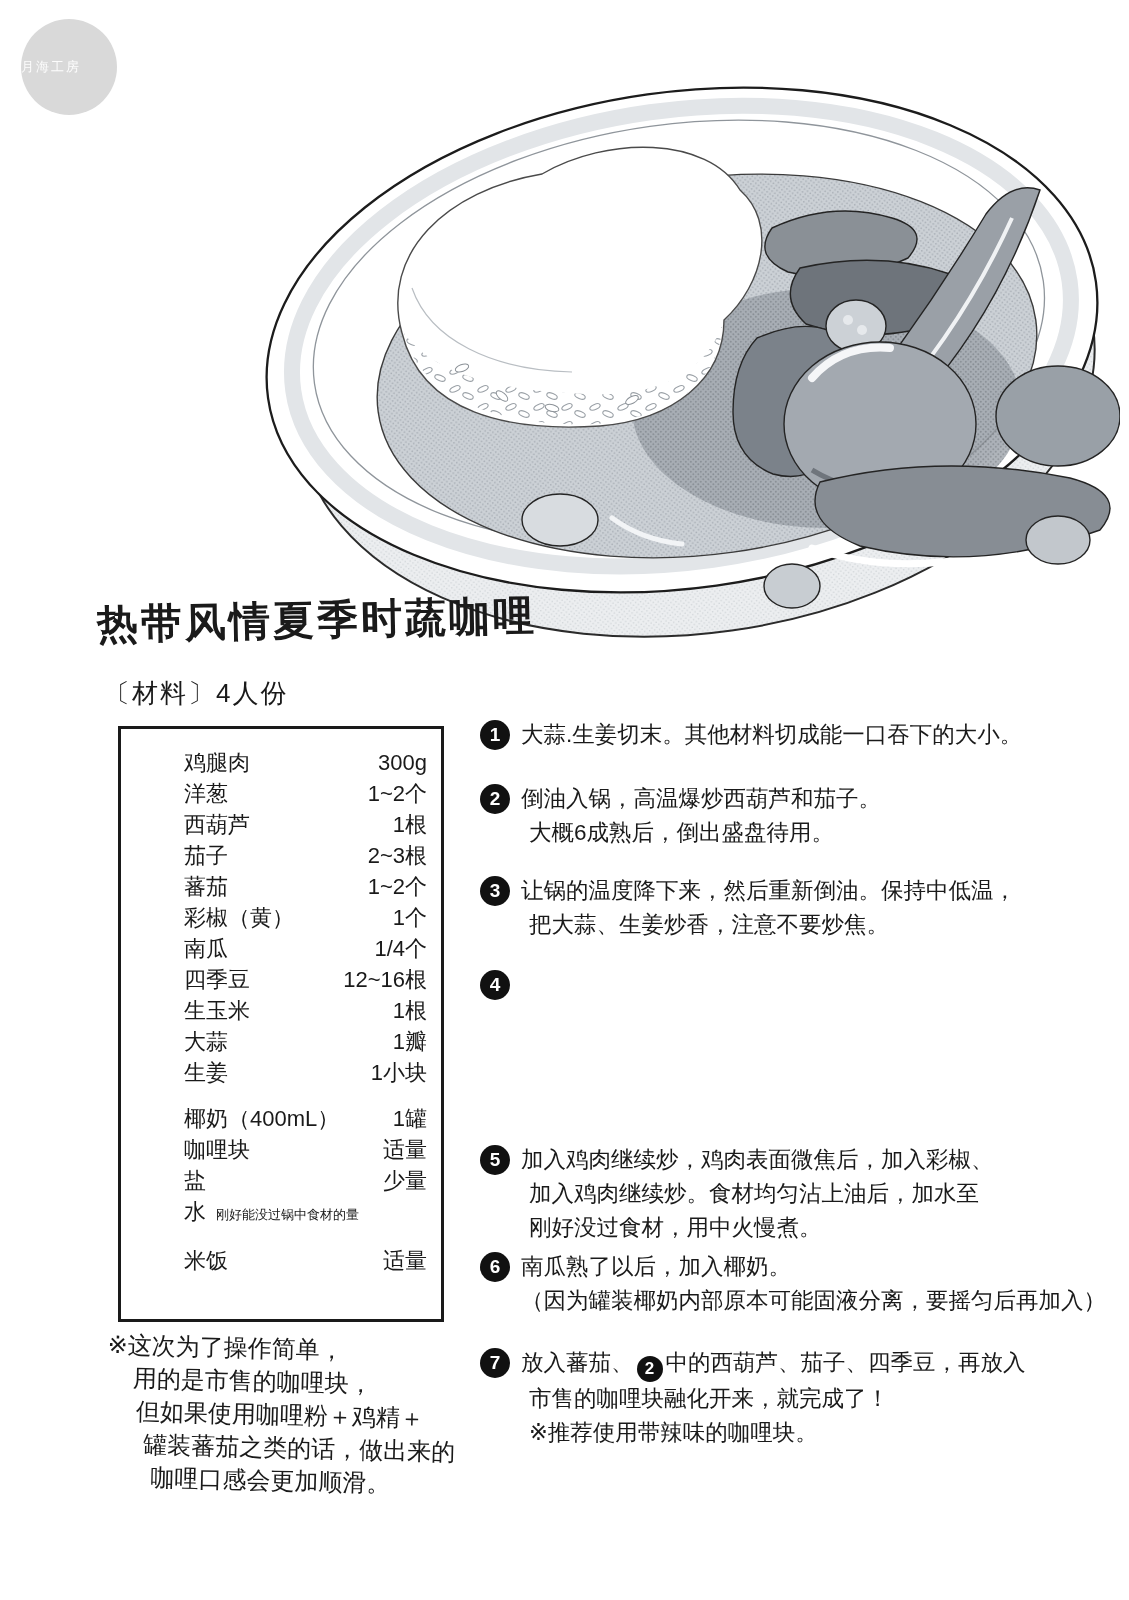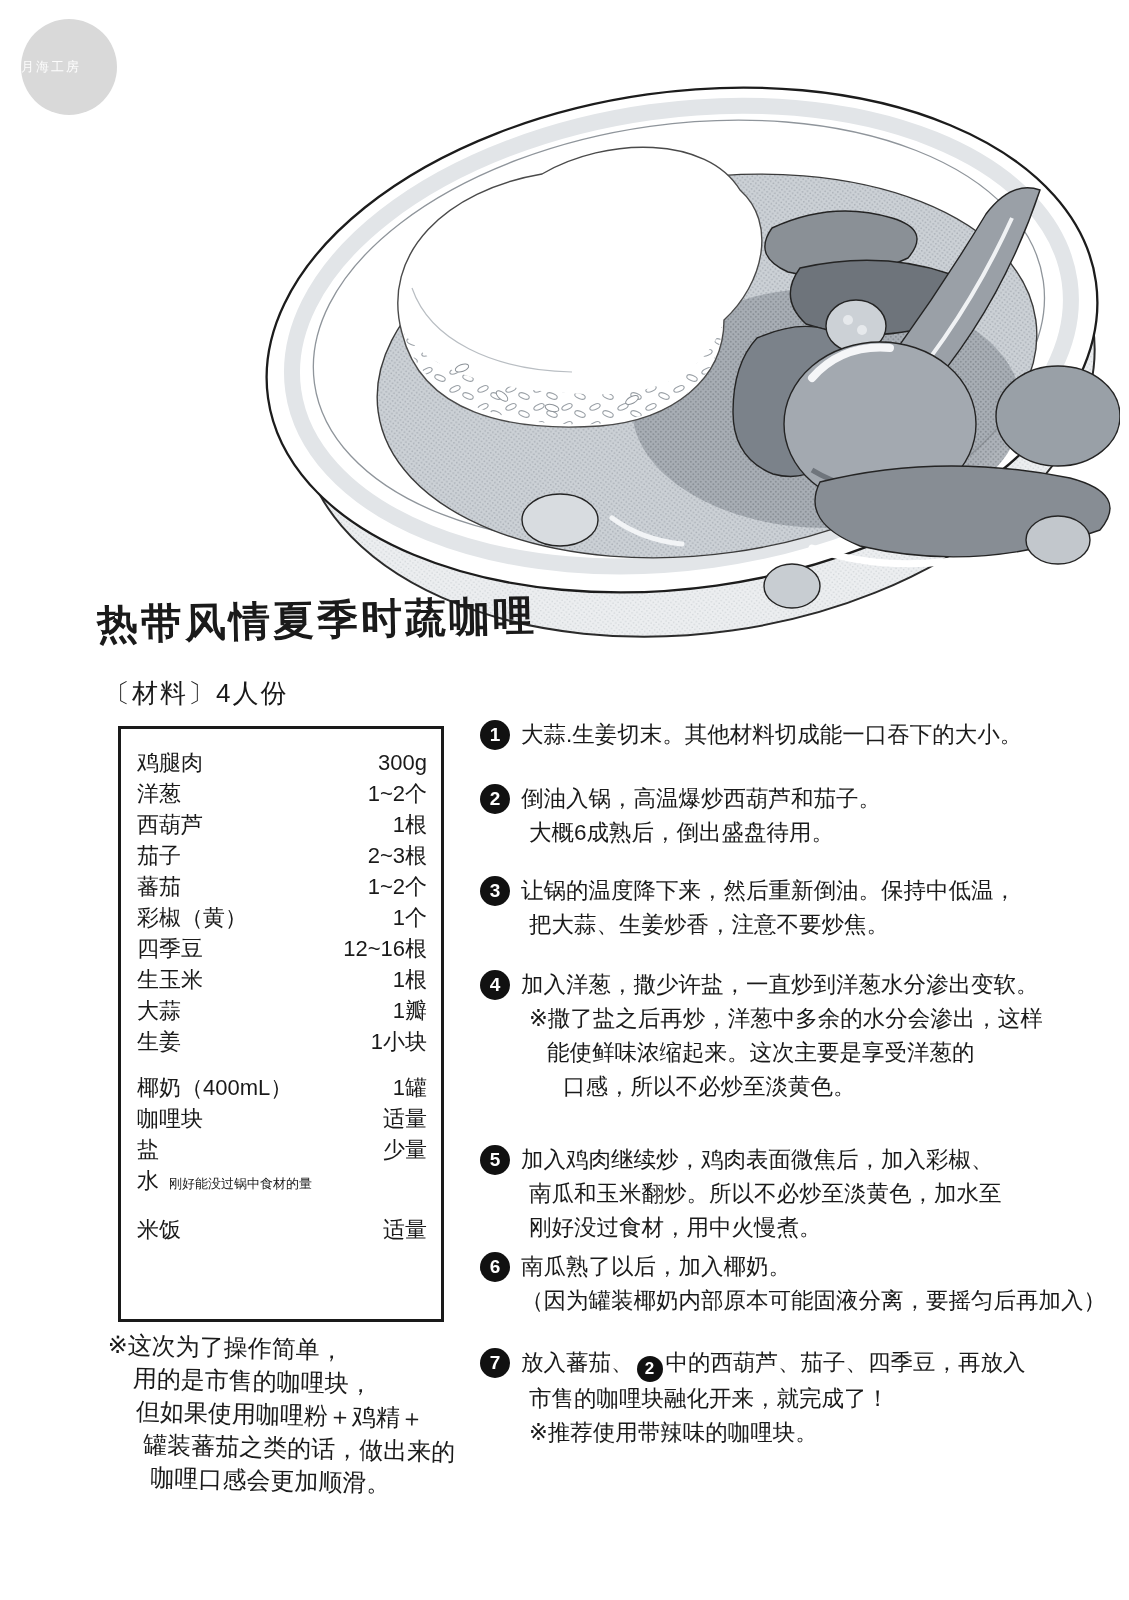--- a/index.html
+++ b/index.html
@@ -24,21 +24,21 @@
   .materials-header{
     position:absolute;left:104px;top:676px;font-size:26px;letter-spacing:2px;white-space:nowrap;
   }
   
   .ing-box{
     position:absolute;left:118px;top:726px;width:290px;height:552px;
     border:3px solid #1a1a1a;padding:18px 14px 20px 16px;
   }
   .ing-row{display:flex;justify-content:space-between;align-items:baseline;
     font-size:22px;line-height:31px;white-space:nowrap;}
-  .ing-name{text-align:left;}
+  .ing-name{text-align:left;margin-left:47px;}
   .ing-amt{text-align:center;}
   .ing-gap{height:15px;}
   .ing-row.inline-amt{justify-content:flex-start;gap:10px;}
   .ing-row.inline-amt .ing-amt{font-size:13px;}
   
   .box-footnote{
     position:absolute;left:106px;top:1332px;font-size:24px;line-height:33px;
     transform:rotate(1.4deg);white-space:nowrap;
   }
   .box-footnote .fn-line.ind-1{padding-left:26px;}
@@ -169,20 +169,24 @@
     </div>
   <div class="ing-row">
       <span class="ing-name">蕃茄</span>
       <span class="ing-amt">1~2个</span>
     </div>
   <div class="ing-row">
       <span class="ing-name">彩椒（黄）</span>
       <span class="ing-amt">1个</span>
     </div>
   <div class="ing-row">
+      <span class="ing-name">南瓜</span>
+      <span class="ing-amt">1/4个</span>
+    </div>
+  <div class="ing-row">
       <span class="ing-name">四季豆</span>
       <span class="ing-amt">12~16根</span>
     </div>
   <div class="ing-row">
       <span class="ing-name">生玉米</span>
       <span class="ing-amt">1根</span>
     </div>
   <div class="ing-row">
       <span class="ing-name">大蒜</span>
       <span class="ing-amt">1瓣</span>
@@ -241,33 +245,27 @@
 <div class="step" style="top:874px">
   <span class="stepnum">3</span>
   <div class="steptext">
     <div class="line">让锅的温度降下来，然后重新倒油。保持中低温，</div>
     <div class="line ind-a">把大蒜、生姜炒香，注意不要炒焦。</div>
   </div>
 </div>
 
 <div class="step" style="top:968px">
   <span class="stepnum">4</span>
-  <div class="steptext">
-    <div class="line">加入洋葱，撒少许盐，一直炒到洋葱水分渗出变软。</div>
-    <div class="line ind-a">※撒了盐之后再炒，洋葱中多余的水分会渗出，这样</div>
-    <div class="line ind-b">能使鲜味浓缩起来。这次主要是享受洋葱的</div>
-    <div class="line ind-c">口感，所以不必炒至淡黄色。</div>
-  </div>
 </div>
 
 <div class="step" style="top:1143px">
   <span class="stepnum">5</span>
   <div class="steptext">
     <div class="line">加入鸡肉继续炒，鸡肉表面微焦后，加入彩椒、</div>
-    <div class="line ind-a">南瓜和玉米翻炒。所以不必炒至淡黄色，加水至</div>
+    <div class="line ind-a">加入鸡肉继续炒。食材均匀沾上油后，加水至</div>
     <div class="line ind-a">刚好没过食材，用中火慢煮。</div>
   </div>
 </div>
 
 <div class="step" style="top:1250px">
   <span class="stepnum">6</span>
   <div class="steptext">
     <div class="line">南瓜熟了以后，加入椰奶。</div>
     <div class="line">（因为罐装椰奶内部原本可能固液分离，要摇匀后再加入）</div>
   </div>

